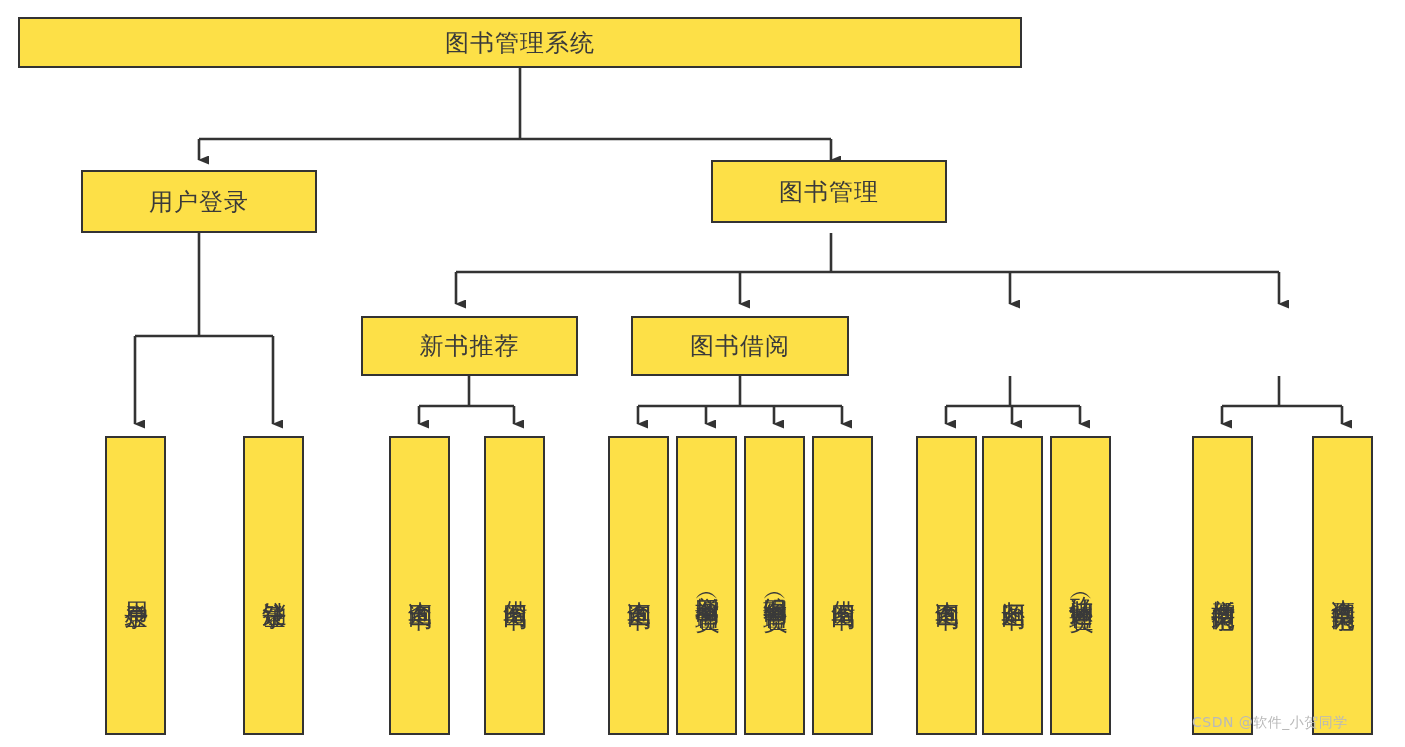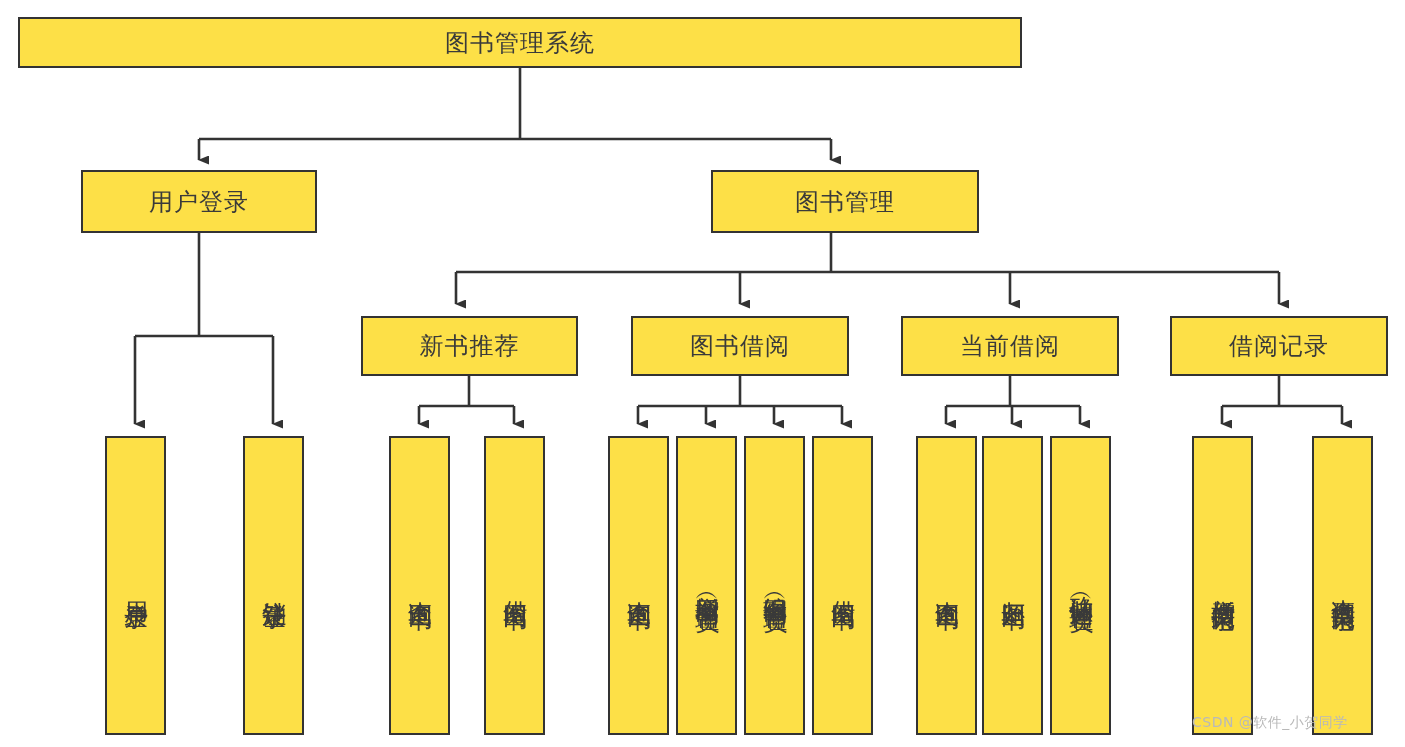--- a/index.html
+++ b/index.html
@@ -70,35 +70,29 @@
     </g>
   </svg>
 
   <div class="node h" style="left:18px;top:17px;width:1004px;height:51px;">
     <span class="txt">图书管理系统</span>
   </div>
 
   <div class="node h" style="left:81px;top:170px;width:236px;height:63px;">
     <span class="txt">用户登录</span>
   </div>
-  <div class="node h" style="left:711px;top:170px;width:268px;height:63px;">
+  <div class="node h" style="left:711px;top:160px;width:236px;height:63px;">
     <span class="txt">图书管理</span>
   </div>
 
   <div class="node h" style="left:361px;top:316px;width:217px;height:60px;">
     <span class="txt">新书推荐</span>
   </div>
   <div class="node h" style="left:631px;top:316px;width:218px;height:60px;">
     <span class="txt">图书借阅</span>
-  </div>
-  <div class="node h" style="left:901px;top:316px;width:218px;height:60px;">
-    <span class="txt">当前借阅</span>
-  </div>
-  <div class="node h" style="left:1170px;top:316px;width:218px;height:60px;">
-    <span class="txt">借阅记录</span>
   </div>
 
   <div class="node v" style="left:105px;top:436px;width:61px;height:299px;">
     <span class="txt">用户登录</span>
   </div>
   <div class="node v" style="left:243px;top:436px;width:61px;height:299px;">
     <span class="txt">注销登录</span>
   </div>
 
   <div class="node v" style="left:389px;top:436px;width:61px;height:299px;">

